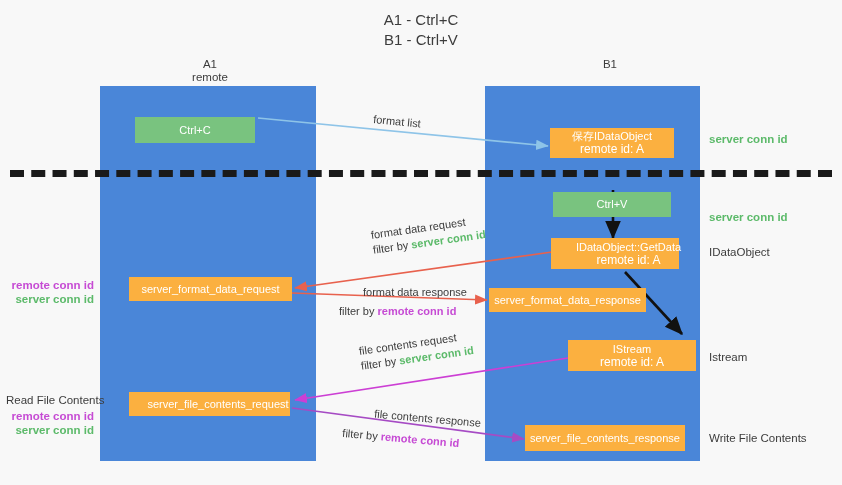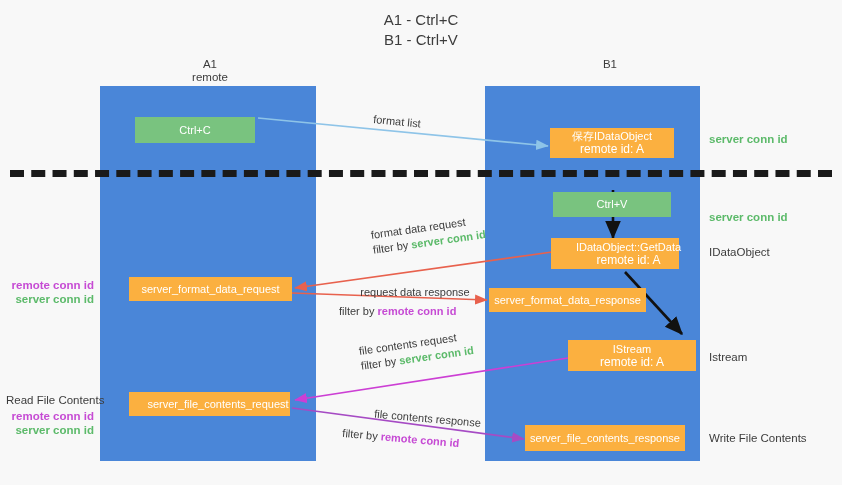--- a/index.html
+++ b/index.html
@@ -172,21 +172,21 @@
   <div class="abs flowtxt" style="left:374px;top:112px;transform:rotate(5.5deg);transform-origin:left top;">format list</div>
 
   <div class="abs flowtxt" style="left:370px;top:228px;transform:rotate(-8deg);transform-origin:left top;">
     <div>format data request</div>
     <div>
       <span>filter by </span><b class="green-t">server conn id</b>
     </div>
   </div>
 
   <div class="abs flowtxt" style="left:339px;top:285px;">
-    <div style="text-align:center;width:152px;">request data response</div>
+    <div style="text-align:center;width:152px;">format data response</div>
     <div style="margin-top:4px;">
       <span>filter by </span><b class="magenta-t">remote conn id</b>
     </div>
   </div>
 
   <div class="abs flowtxt" style="left:358px;top:344px;transform:rotate(-8deg);transform-origin:left top;">
     <div>file contents request</div>
     <div>
       <span>filter by </span><b class="green-t">server conn id</b>
     </div>

